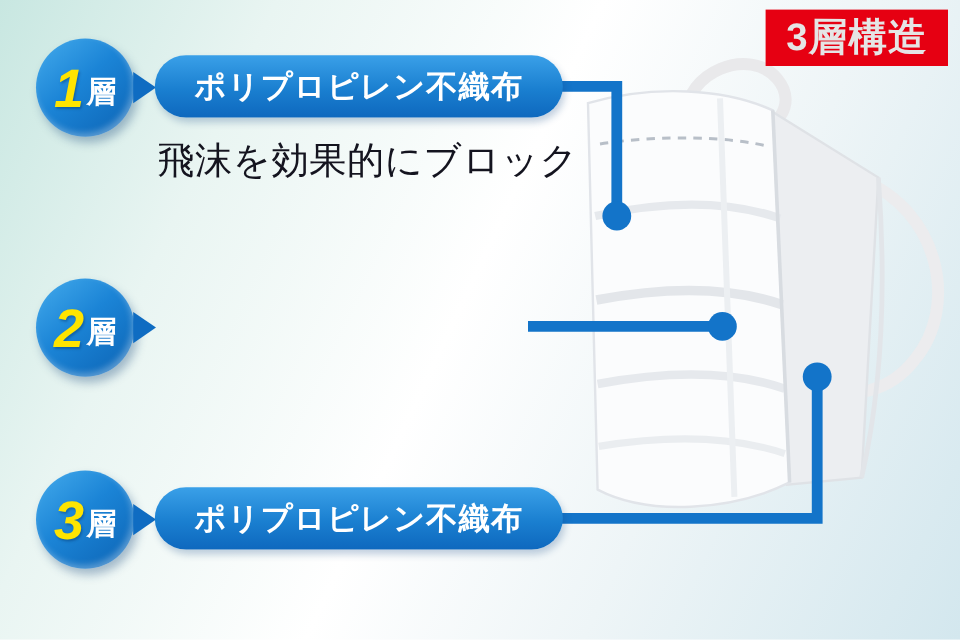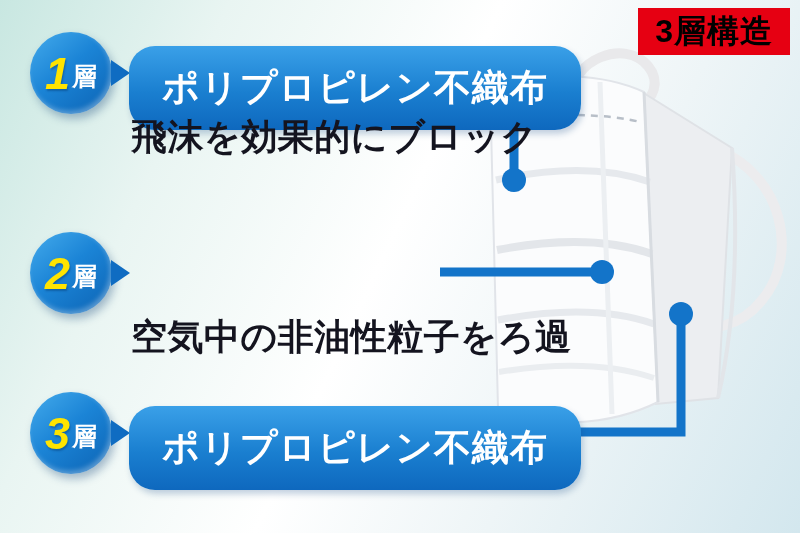--- a/index.html
+++ b/index.html
@@ -10,21 +10,21 @@
   .stage{
     position:relative;width:800px;height:533px;overflow:hidden;
     background:linear-gradient(115deg,#c8e7e1 0%,#e9f5f2 22%,#ffffff 48%,#eef5f7 70%,#d3e7ee 100%);
   }
   svg.layer-fill{position:absolute;left:0;top:0;width:800px;height:533px;pointer-events:none;}
 
   
   .title-badge{
     position:absolute;top:8px;right:10px;height:47px;padding:0 17px;
     display:flex;align-items:center;justify-content:center;
-    background:#e60012;color:#000000;font-size:32px;font-weight:800;letter-spacing:1px;
+    background:#e60012;color:#e5e5e5;font-size:32px;font-weight:800;letter-spacing:1px;
   }
 
   
   .row{position:absolute;left:0;width:800px;height:150px;}
   .row1{top:32px}.row2{top:232px}.row3{top:392px}
 
   .circle{
     position:absolute;left:30px;top:0;width:82px;height:82px;border-radius:50%;
     background:linear-gradient(140deg,#44abec 0%,#1b84d6 45%,#0c63b4 100%);
     box-shadow:3px 5px 8px rgba(20,70,120,.35), inset -2px -3px 5px rgba(255,255,255,.30);
@@ -39,29 +39,29 @@
   }
 
   .tri{
     position:absolute;left:111px;top:28px;width:0;height:0;
     border-top:13px solid transparent;border-bottom:13px solid transparent;
     border-left:19px solid #0f6cc2;
   }
 
   .pill{
     position:absolute;left:129px;top:14px;height:52px;border-radius:26px;
-    display:flex;align-items:center;padding:16px 33px;
+    display:flex;align-items:center;padding:0 33px;
     background:linear-gradient(180deg,#3aa0e8 0%,#1a7fd0 55%,#0e68be 100%);
     box-shadow:2px 4px 6px rgba(20,70,130,.25);
-    color:#ffffff;font-size:37px;font-weight:700;letter-spacing:1px;white-space:nowrap;
+    color:#ffffff;font-size:26px;font-weight:700;letter-spacing:1px;white-space:nowrap;
   }
 
   .desc{
     position:absolute;left:131px;top:81px;
-    color:#14141f;font-size:36px;font-weight:700;letter-spacing:.5px;white-space:nowrap;
+    color:#14141f;font-size:31px;font-weight:400;letter-spacing:.5px;white-space:nowrap;
   }
 </style>
 </head>
 <body>
 
 <div class="stage">
 
   <svg class="layer-fill" viewBox="0 0 800 533" aria-hidden="true">
 
     <path d="M572,98 C570,60 625,38 648,66 C661,82 653,100 640,104" fill="none" stroke="#e9e9eb" stroke-width="10" stroke-linecap="round"></path>
@@ -109,21 +109,20 @@
     <div class="pill">ポリプロピレン不織布</div>
     <div class="desc">飛沫を効果的にブロック</div>
   </div>
 
   <div class="row row2">
     <div class="circle">
       <span class="num">2</span>
       <span class="unit">層</span>
     </div>
     <div class="tri"></div>
-    <div class="desc">空気中の非油性粒子をろ過</div>
   </div>
 
   <div class="row row3">
     <div class="circle">
       <span class="num">3</span>
       <span class="unit">層</span>
     </div>
     <div class="tri"></div>
     <div class="pill">ポリプロピレン不織布</div>
   </div>

